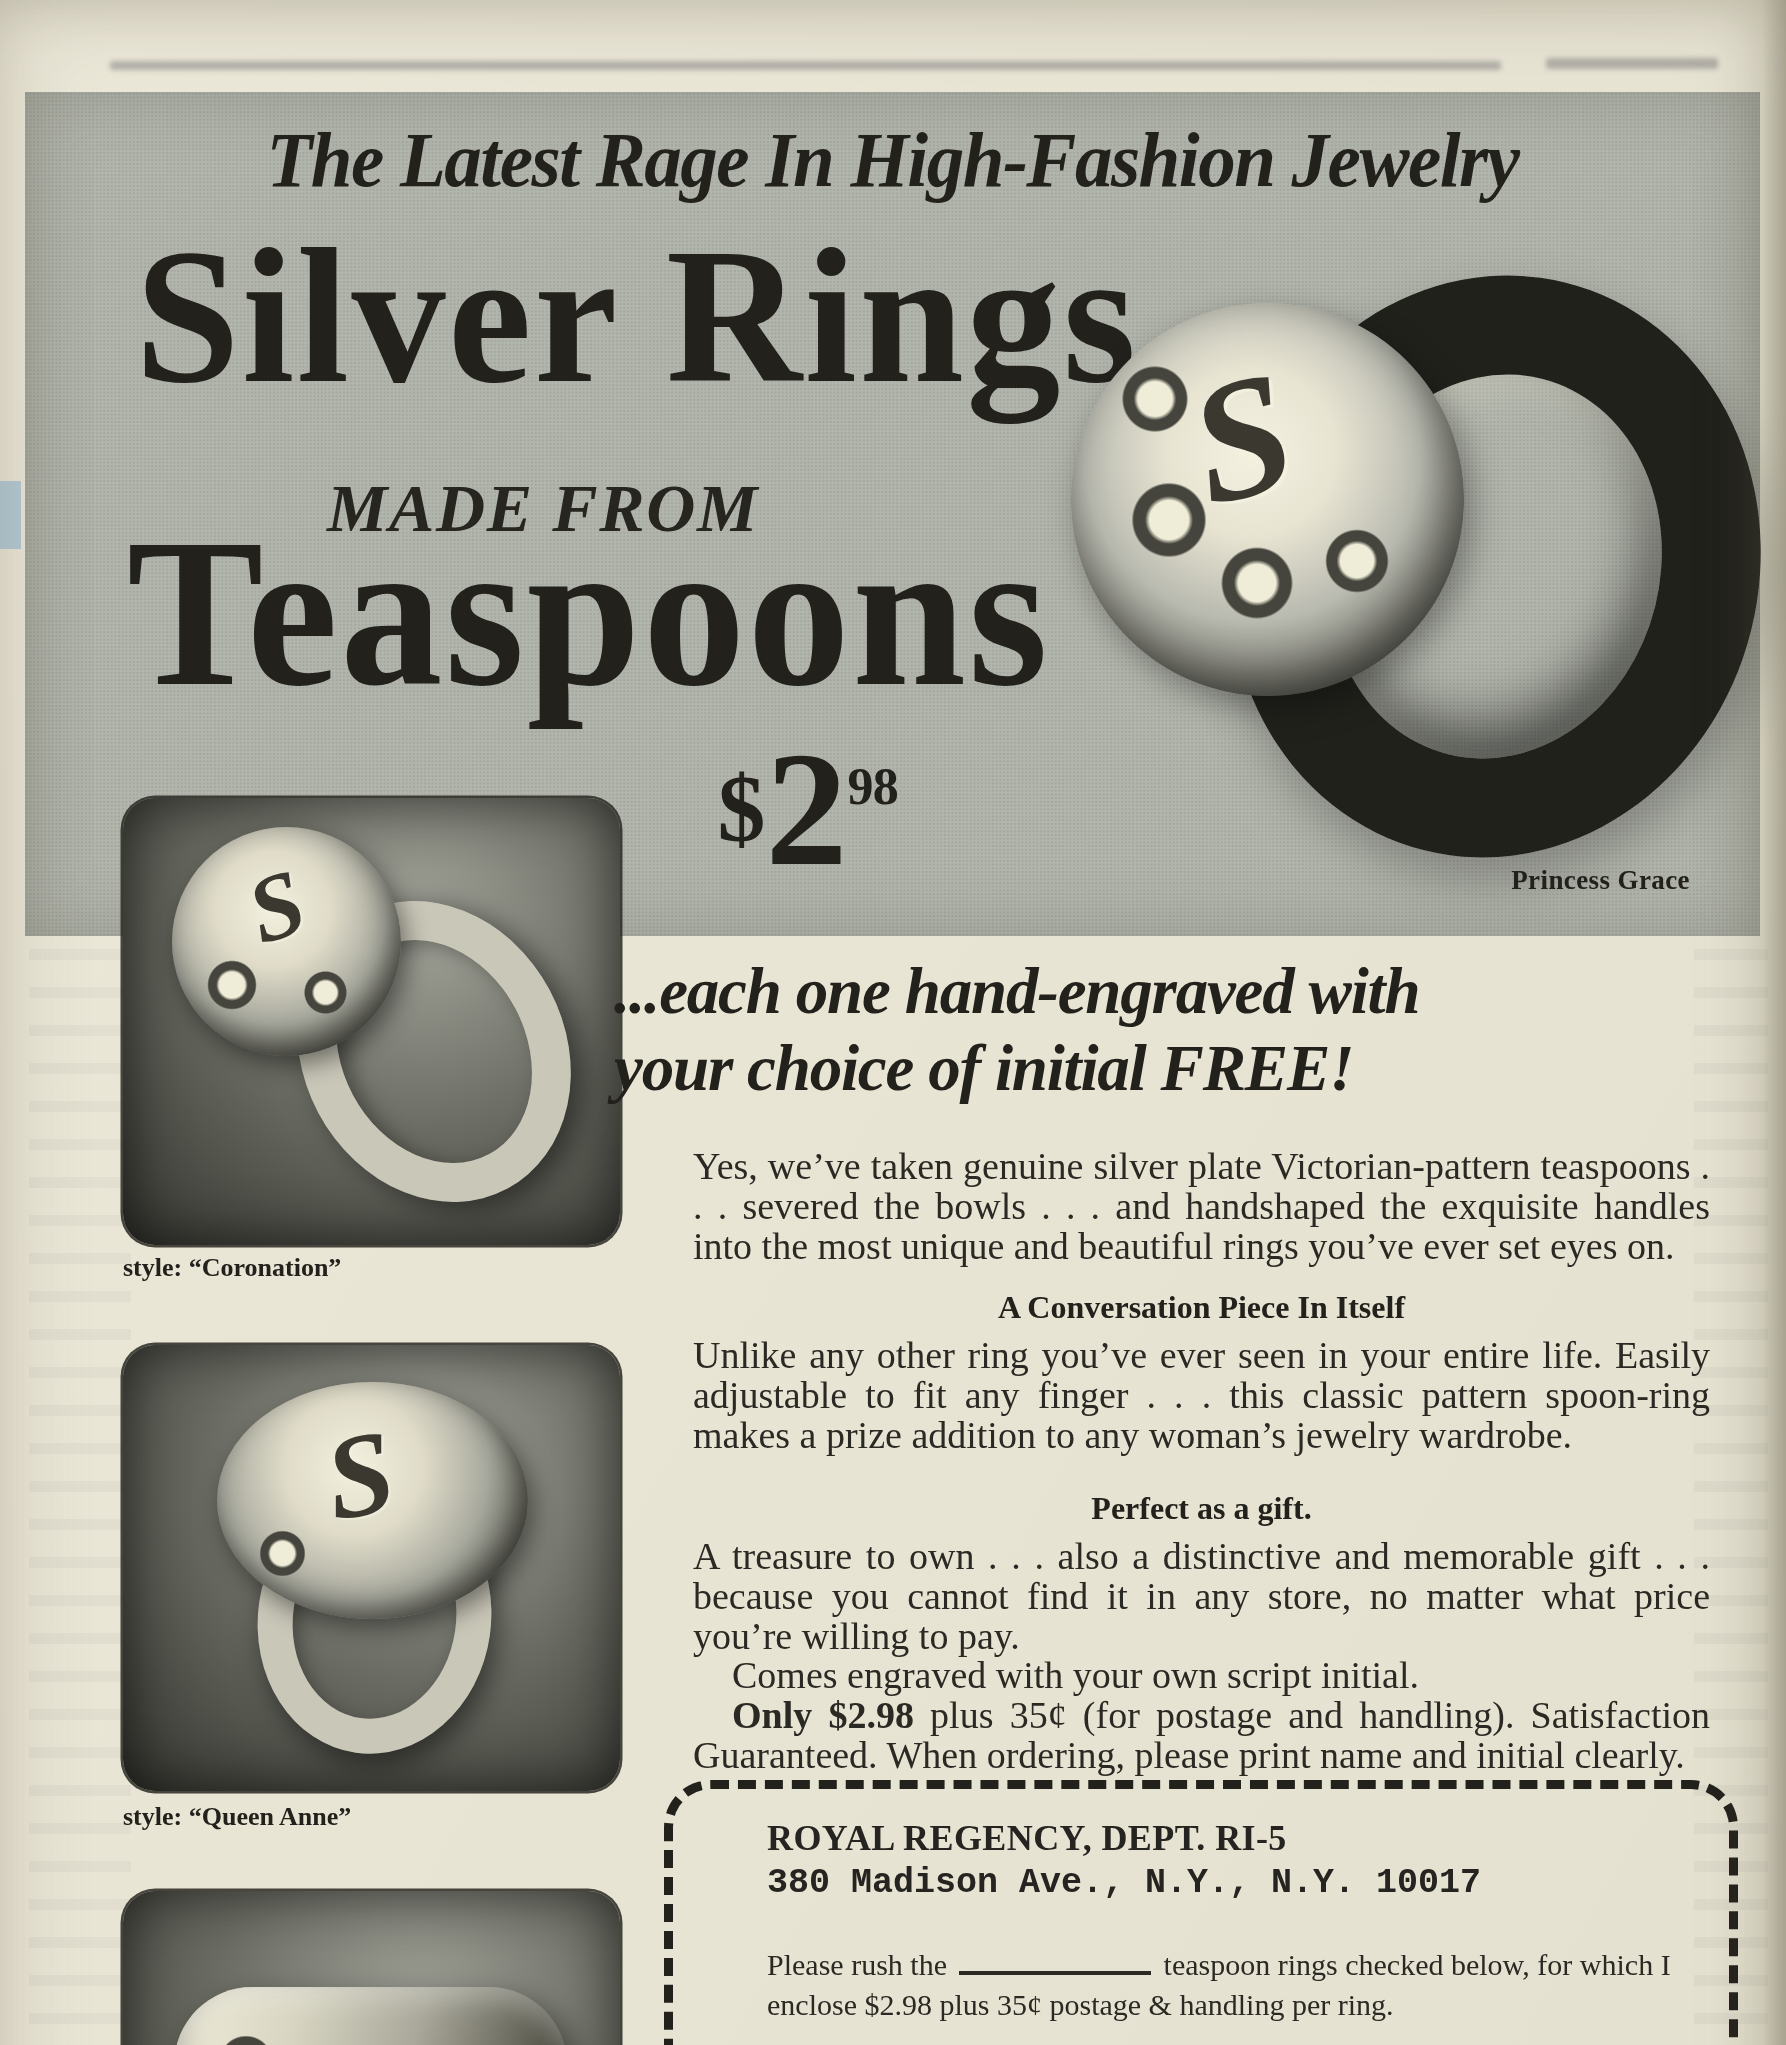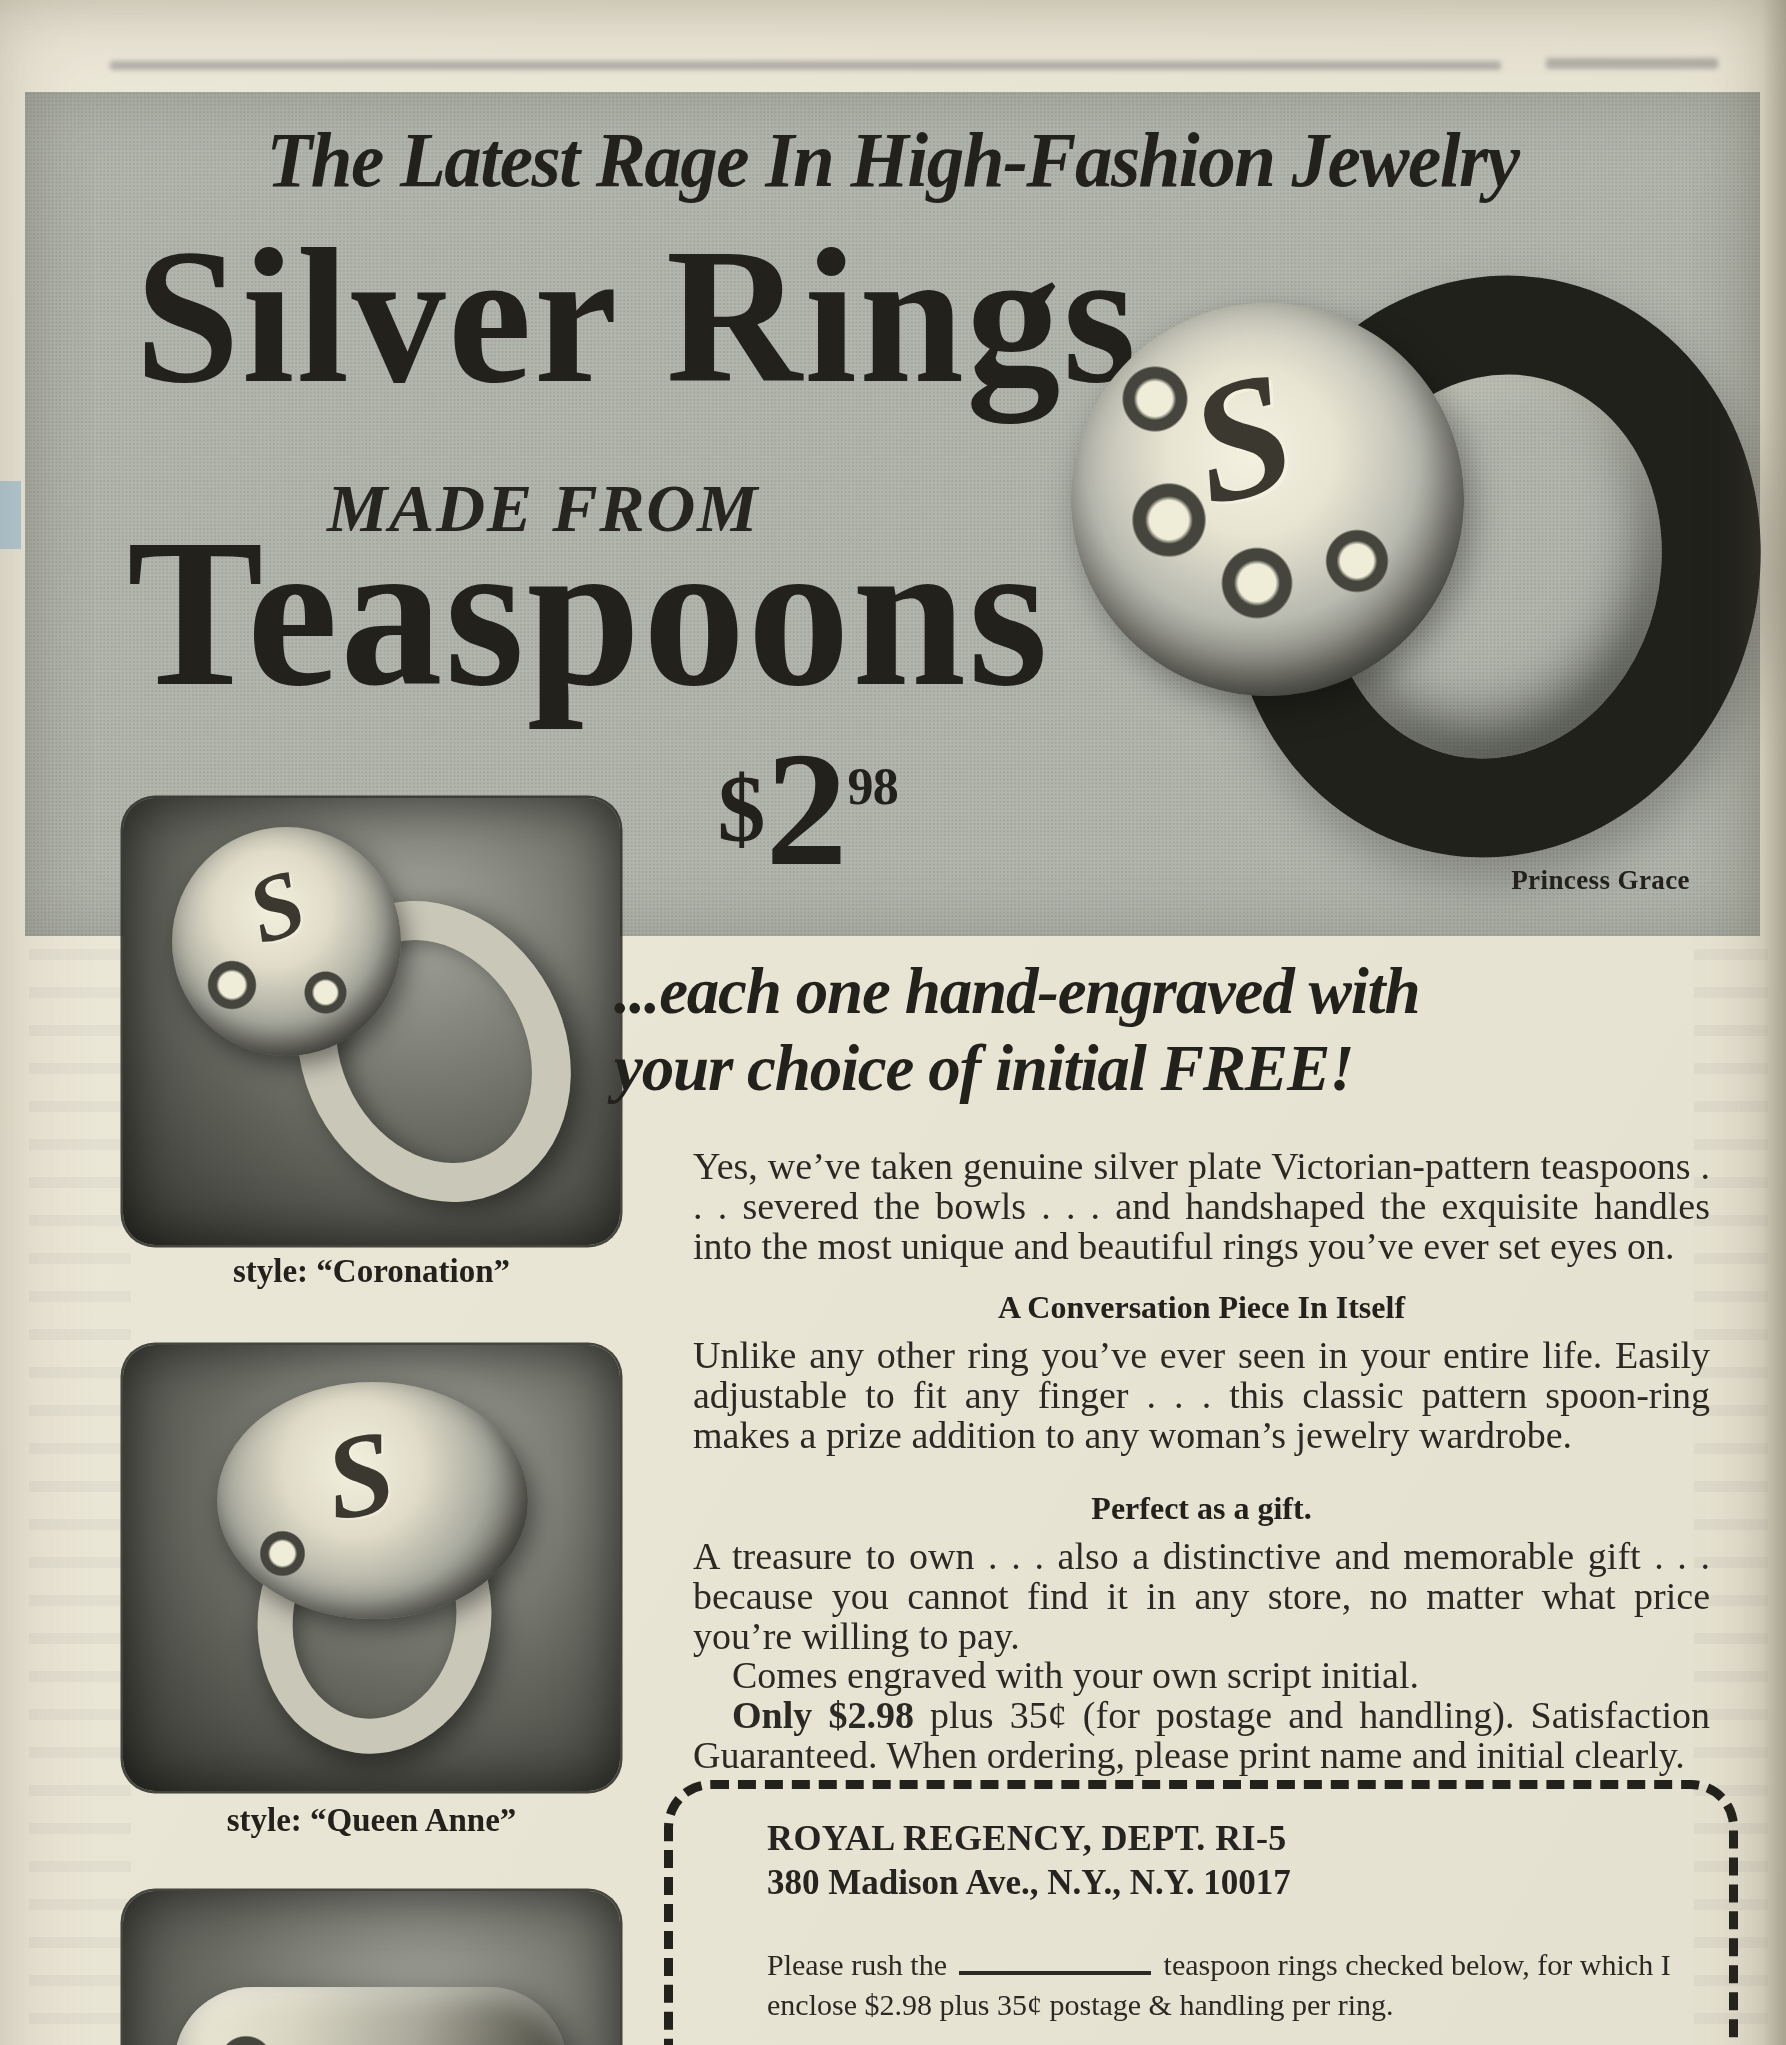--- a/index.html
+++ b/index.html
@@ -75,34 +75,34 @@
   .ring-band{
     box-sizing:border-box;border-radius:50%;border-style:solid;border-color:#c9c7b8;
     box-shadow:inset 6.5px 9px 20.5px rgba(0,0,0,.35), 7.4px 10.6px 29px rgba(0,0,0,.5);
   }
   .mono-s{font-style:italic;font-weight:bold;color:#3b392f;text-shadow:2px 2.5px 0 rgba(250,248,232,.4);}
   .barrel{
     border-radius:78px;
     background:linear-gradient(105deg,#f0edda 0%,#d8d5c2 28%,#a9a89a 55%,#5d5c51 82%,#3e3d35 100%);
     box-shadow:inset 0 12.3px 24.5px rgba(255,255,250,.35), inset 0 -16.4px 33px rgba(0,0,0,.5), 9.8px 12.3px 33px rgba(0,0,0,.5);
   }
-  .style-caption{left:123px;width:497px;text-align:center;font-weight:bold;font-size:33px;color:#23211c;}
+  .style-caption{left:123px;width:497px;text-align:left;font-weight:bold;font-size:26px;color:#23211c;}
 
   
   .subhead{left:614px;top:953px;width:1105px;
     font-style:italic;font-weight:bold;font-size:65px;line-height:77px;letter-spacing:-1.2px;color:#23211c;}
   .copy{left:693px;width:1017px;font-size:38px;line-height:40px;text-align:justify;color:#2b2923;}
   .copy.indent{text-indent:39px;}
   .sec-head{left:693px;width:1017px;text-align:center;font-weight:bold;font-size:32px;color:#23211c;}
 
   
   .coupon{left:664px;top:1780px;width:1074px;height:785px;box-sizing:border-box;
     border:9px dashed #23211c;border-radius:47px;}
   .c-company{left:94px;top:28px;font-weight:bold;font-size:36px;letter-spacing:0.4px;white-space:nowrap;}
-  .c-addr{left:94px;top:74px;font-weight:bold;font-size:35px;white-space:nowrap;}
+  .c-addr{left:94px;top:74px;font-weight:bold;font-size:35px;white-space:nowrap;font-family:Liberation Mono, monospace;}
   .c-rush{left:94px;width:953px;font-size:30px;color:#2b2923;white-space:nowrap;display:flex;align-items:baseline;margin-top:8px;}
   .c-rush1{top:151px;}
   .c-rush2{top:191px;}
   .blank{display:inline-block;border-bottom:4.1px solid #2b2923;}
   .c-checkhead{left:0;right:0;top:250px;text-align:center;font-weight:bold;font-size:33px;letter-spacing:0.4px;}
 </style>
 </head>
 <body>
 
 <div class="abs ghost-bar" style="left:110px;top:61px;width:1391px;height:9px;"></div>

